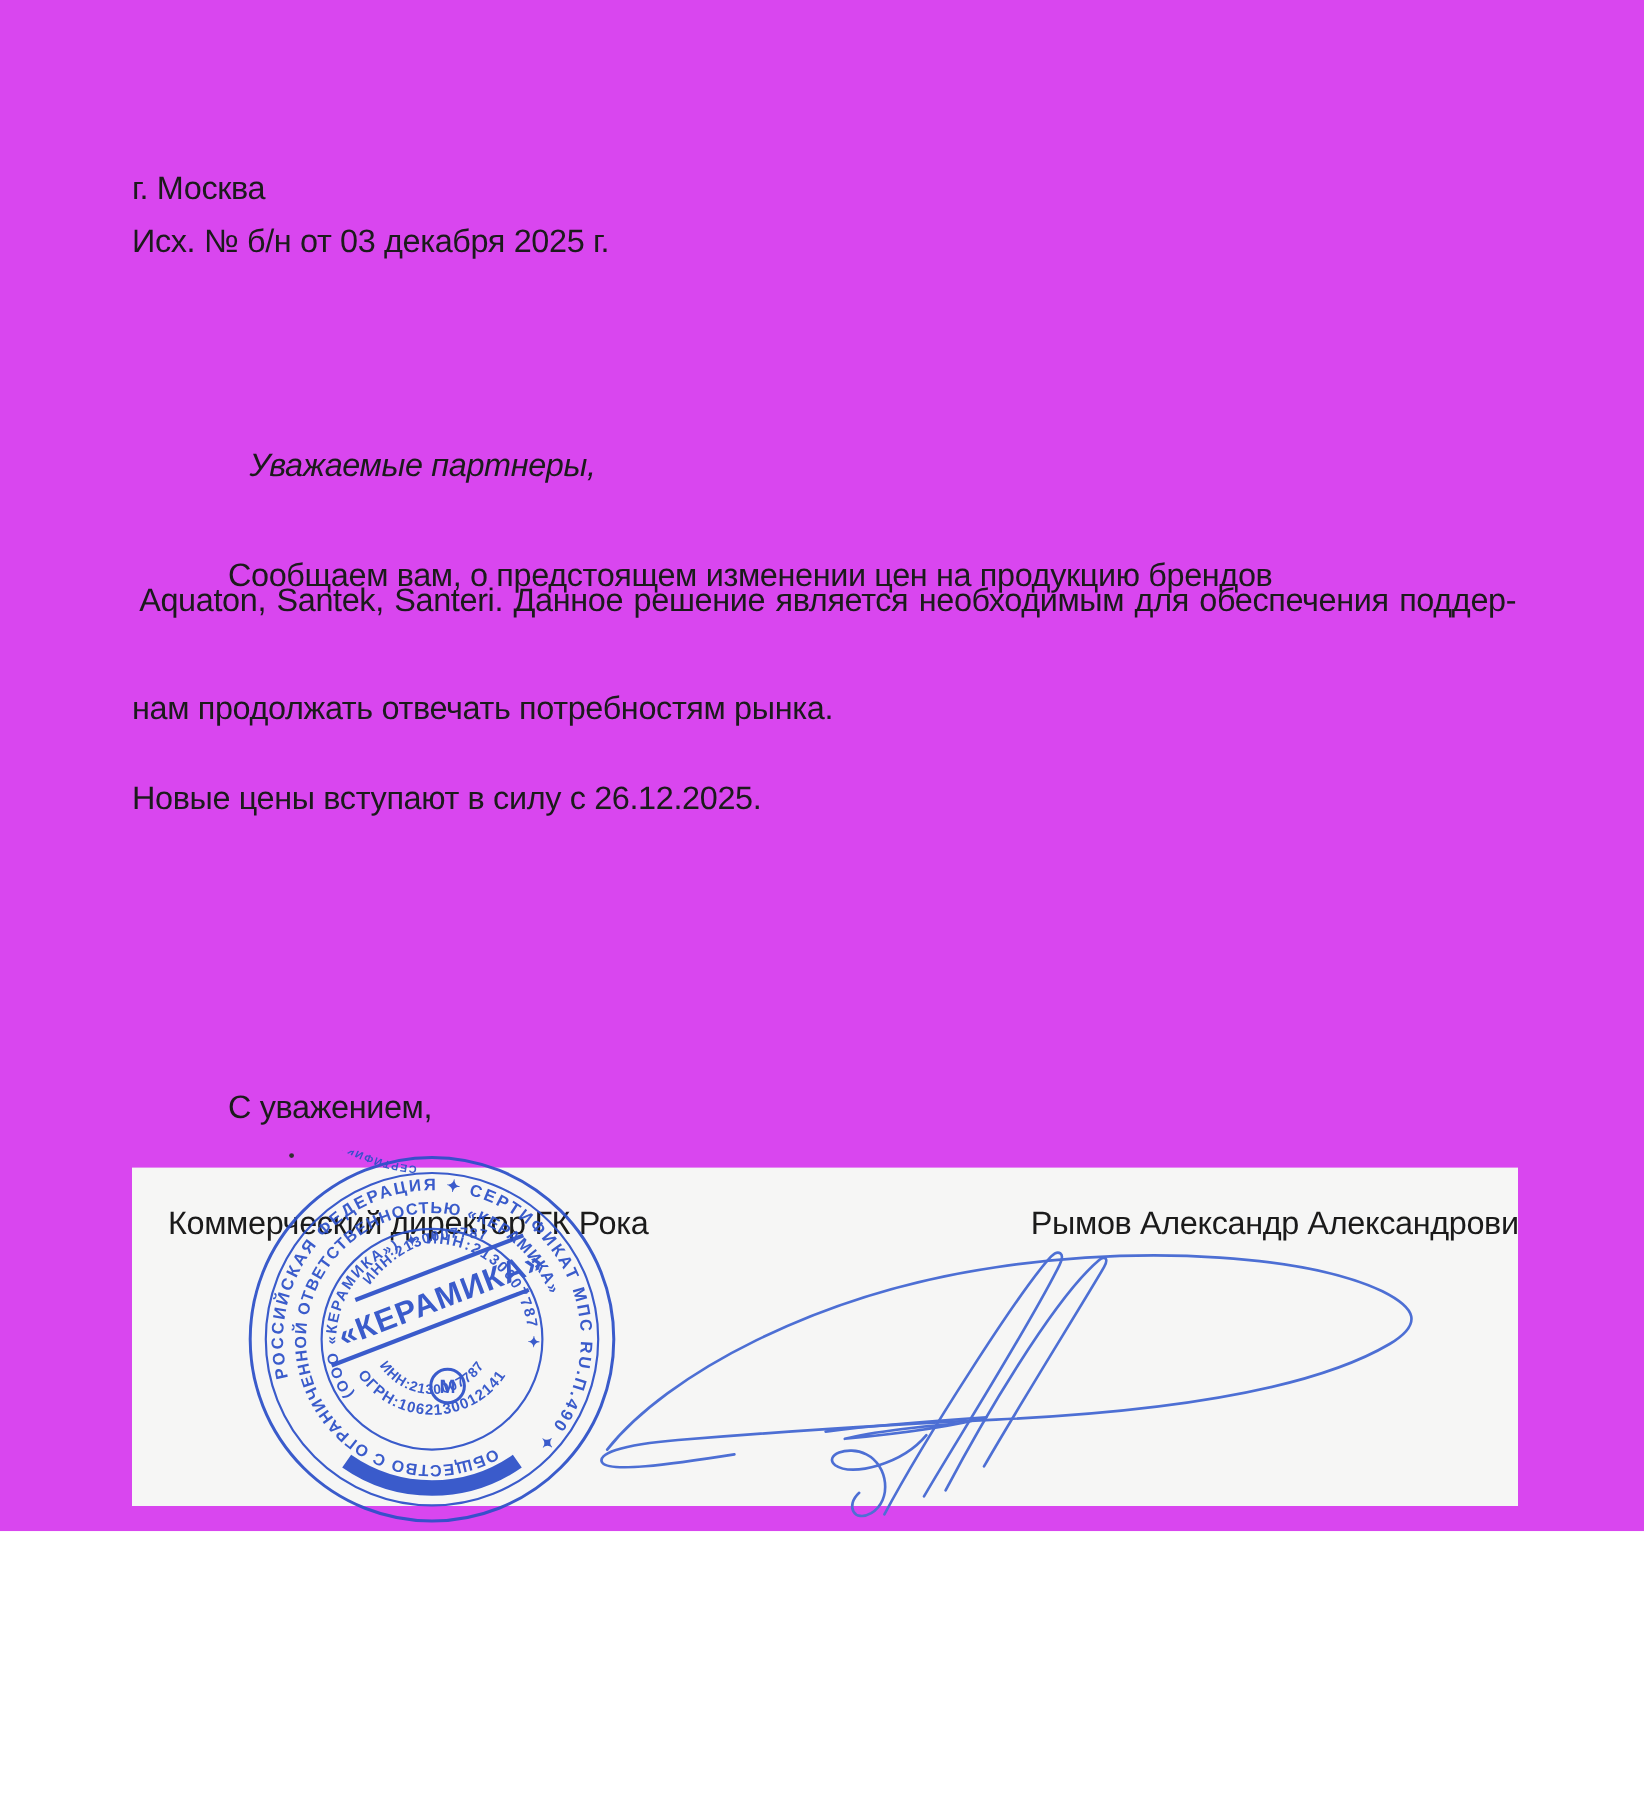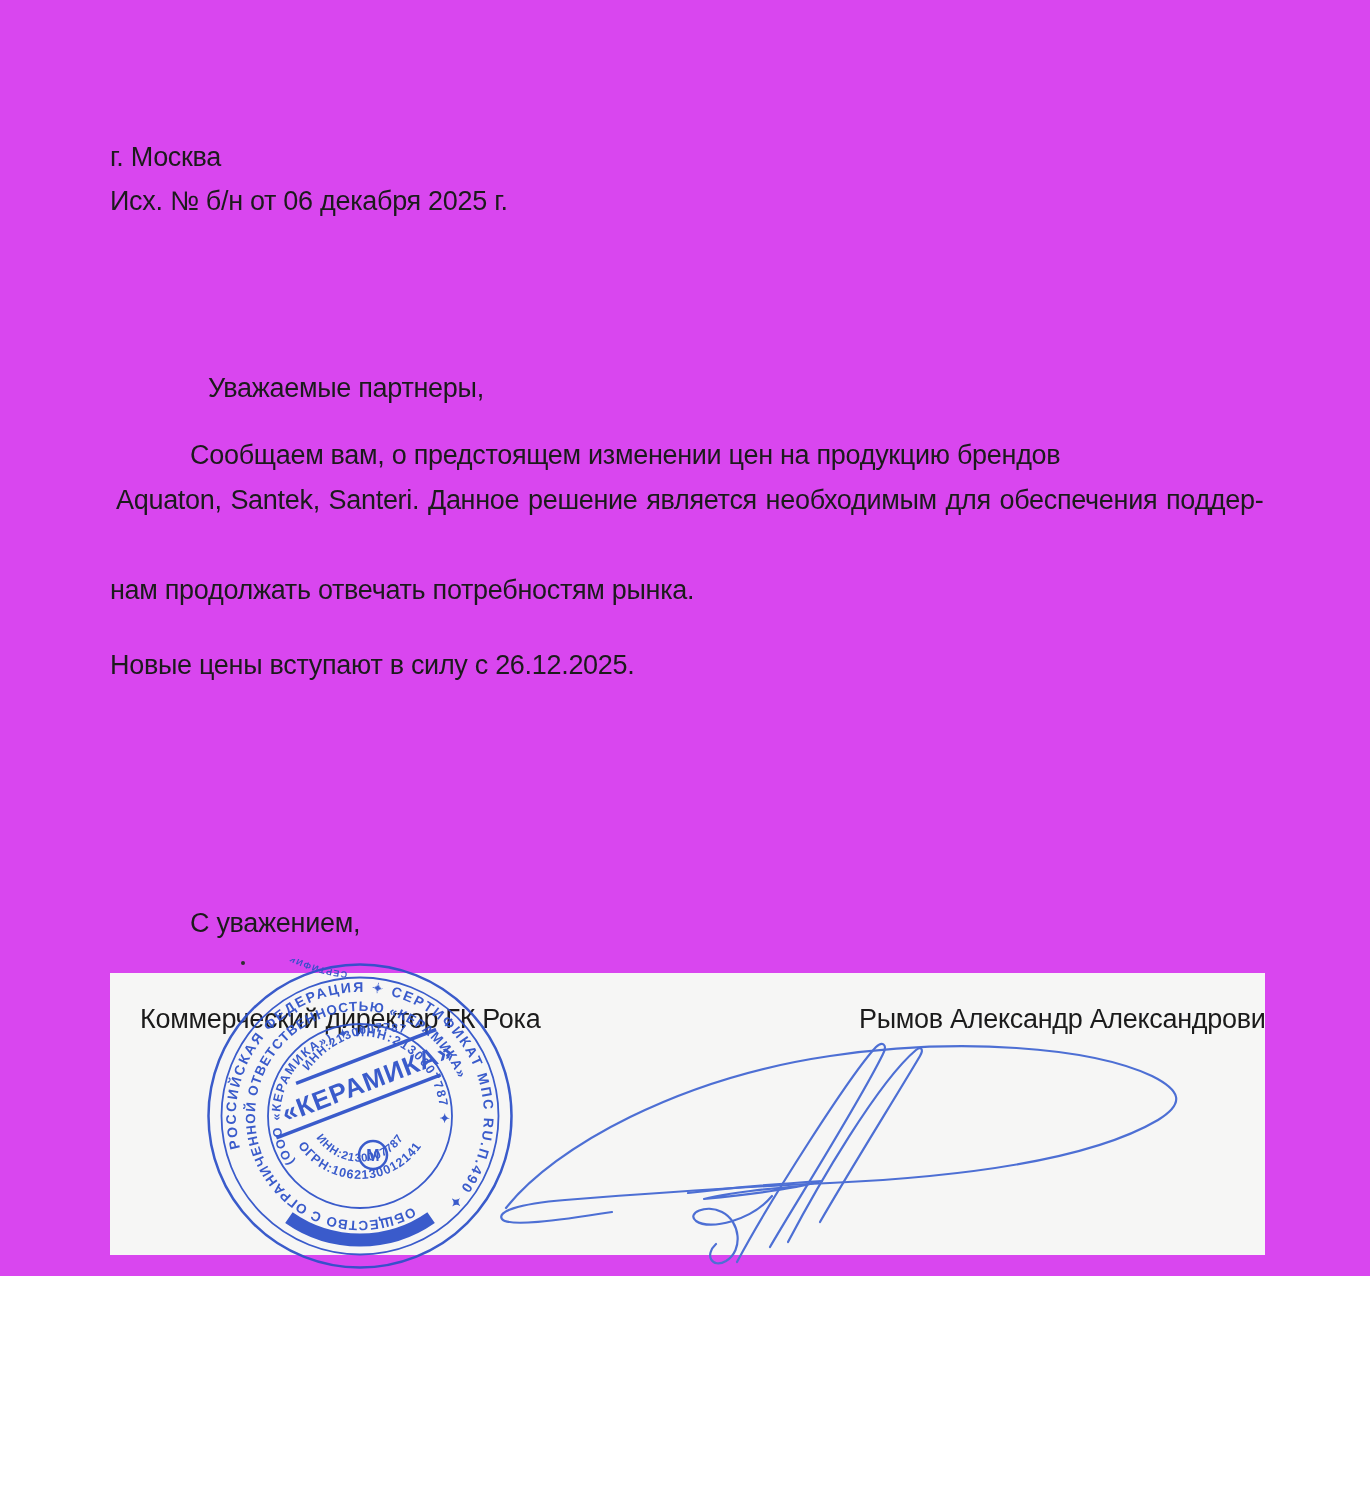--- a/index.html
+++ b/index.html
@@ -16,21 +16,21 @@
     font-size:27px;
     letter-spacing:-0.3px;
     white-space:nowrap;
     line-height:30px;
   }
   .title{
     font-weight:bold;
     text-align:center;
     width:1152px;
   }
-  .italic{}
+  .italic{font-style:italic;}
   .just2{word-spacing:1.5px;}
   .just3{word-spacing:5.5px;}
   #scan-region{
     left:110px;top:973px;width:1155px;height:282px;
     background:#f6f6f5;
     overflow:hidden;
   }
   #typed-dot{
     left:241px;top:961px;width:4px;height:4px;
     background:#2f2f2f;border-radius:50%;
@@ -48,26 +48,26 @@
   .st-arc{font-size:12px;letter-spacing:1px;}
   .st-center{font-size:26px;letter-spacing:1px;}
   .st-m{font-size:16px;}
 </style>
 </head>
 <body>
 
 <div id="page">
 
   <div class="abs txt" style="left:110px;top:142px;">г. Москва</div>
-  <div class="abs txt" style="left:110px;top:186px;">Исх. № б/н от 06 декабря 2025 г.</div>
+  <div class="abs txt" style="left:110px;top:186px;">Исх. № б/н от 03 декабря 2025 г.</div>
 
 
   <div class="abs txt italic" style="left:208px;top:373px;">Уважаемые партнеры,</div>
 
-  <div class="abs txt" style="left:190px;top:440px;text-align:center;">Сообщаем вам, о предстоящем изменении цен на продукцию брендов</div>
+  <div class="abs txt" style="left:190px;top:464px;text-align:center;">Сообщаем вам, о предстоящем изменении цен на продукцию брендов</div>
   <div class="abs txt just2" style="left:116px;top:485px;">Aquaton, Santek, Santeri. Данное решение является необходимым для обеспечения поддер-</div>
   <div class="abs txt" style="left:110px;top:575px;">нам продолжать отвечать потребностям рынка.</div>
 
   <div class="abs txt" style="left:110px;top:650px;">Новые цены вступают в силу с 26.12.2025.</div>
 
   <div class="abs txt" style="left:190px;top:908px;">С уважением,</div>
 
   <div class="abs" id="typed-dot"></div>
 
   <div class="abs" id="scan-region"></div>

